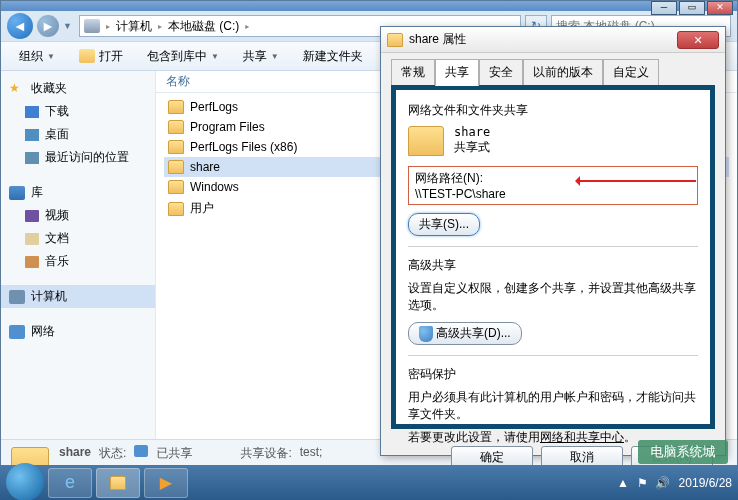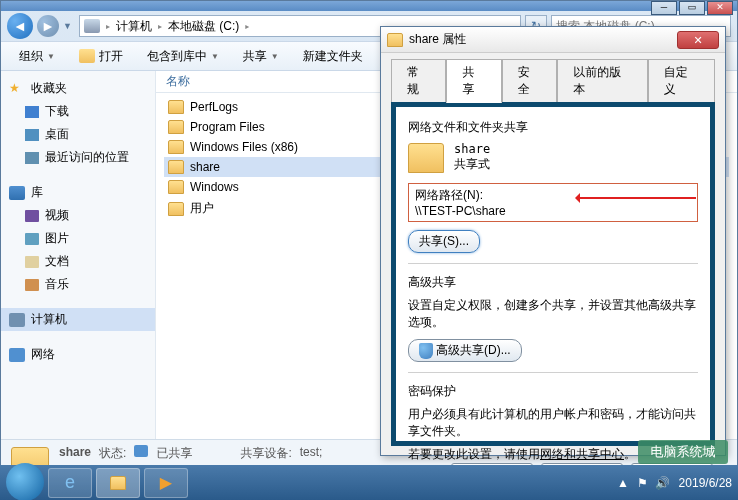--- a/index.html
+++ b/index.html
@@ -57,21 +57,21 @@
 .detail-folder { width: 38px; height: 32px; background: linear-gradient(#ffe090, #f0c060); border-radius: 3px 3px 0 0; border: 1px solid #d0a040; }
 .detail-text { display: flex; flex-direction: column; gap: 2px; font-size: 11px; color: #555; }
 .detail-text .dt-row { display: flex; gap: 8px; }
 .shared-icon { width: 14px; height: 12px; background: #5090d0; border-radius: 2px; display: inline-block; }
 
 
 .prop-dialog { position: absolute; left: 380px; top: 26px; width: 346px; height: 430px; background: #f0f0f0; border: 1px solid #5a7a9c; box-shadow: 2px 2px 8px rgba(0,0,0,0.3); }
 .prop-title { height: 26px; background: linear-gradient(#fff, #e8e8e8); display: flex; align-items: center; padding: 0 6px; gap: 6px; border-bottom: 1px solid #ccc; }
 .prop-title .close-x { margin-left: auto; width: 42px; height: 18px; background: linear-gradient(#e07070, #c04040); color: white; border-radius: 3px; text-align: center; font-size: 11px; line-height: 16px; border: 1px solid #a03030; }
 .tabs { display: flex; padding: 6px 10px 0; gap: 0; }
-.tab { padding: 4px 15px; border: 1px solid #b0b0b0; border-bottom: none; background: #f0f0f0; font-size: 12px; }
+.tab { padding: 4px 9px; border: 1px solid #b0b0b0; border-bottom: none; background: #f0f0f0; font-size: 12px; }
 .tab.active { background: white; border-bottom: 1px solid white; position: relative; z-index: 2; }
 .tab-content { margin: 0 10px 10px; padding: 12px; background: white; border: 5px solid #0c4a6e; height: 344px; position: relative; top: -1px; }
 .section-title { font-size: 12px; margin-bottom: 6px; }
 .share-info { display: flex; align-items: center; gap: 10px; margin: 6px 0 10px; }
 .big-folder { width: 36px; height: 30px; background: linear-gradient(#ffe090, #f0c060); border-radius: 3px 3px 0 0; border: 1px solid #d0a040; }
 .share-name { font-family: monospace; font-size: 12px; }
 .net-path-box { border: 1px solid #d06040; padding: 3px 6px; font-family: monospace; font-size: 12px; margin-bottom: 8px; }
 .red-arrow { position: absolute; left: 180px; top: 90px; width: 120px; height: 2px; background: #e02020; }
 .red-arrow::before { content: ""; position: absolute; left: -6px; top: -4px; border: 5px solid transparent; border-right-color: #e02020; }
 .prop-btn { padding: 2px 10px; border: 1px solid #8090a0; background: linear-gradient(#fff, #e0e8f0); border-radius: 10px; font-size: 12px; }
@@ -169,24 +169,20 @@
       <div class="side-group">
         <div class="side-head">
             <span class="lib-icon"></span>
             <span>库</span>
           </div>
         <div class="side-item">
             <span class="vid-icon"></span>
             <span>视频</span>
           </div>
         <div class="side-item">
-            <span class="pic-icon"></span>
-            <span>图片</span>
-          </div>
-        <div class="side-item">
             <span class="doc-icon"></span>
             <span>文档</span>
           </div>
         <div class="side-item">
             <span class="mus-icon"></span>
             <span>音乐</span>
           </div>
       </div>
       <div class="side-group">
         <div class="side-head sel">
@@ -210,21 +206,21 @@
         <div class="file-row">
             <span class="folder-icon"></span>
             <span>PerfLogs</span>
           </div>
         <div class="file-row">
             <span class="folder-icon"></span>
             <span>Program Files</span>
           </div>
         <div class="file-row">
             <span class="folder-icon"></span>
-            <span>Windows Files (x86)</span>
+            <span>PerfLogs Files (x86)</span>
           </div>
         <div class="file-row sel">
             <span class="folder-icon"></span>
             <span>share</span>
           </div>
         <div class="file-row">
             <span class="folder-icon"></span>
             <span>Windows</span>
           </div>
         <div class="file-row">

